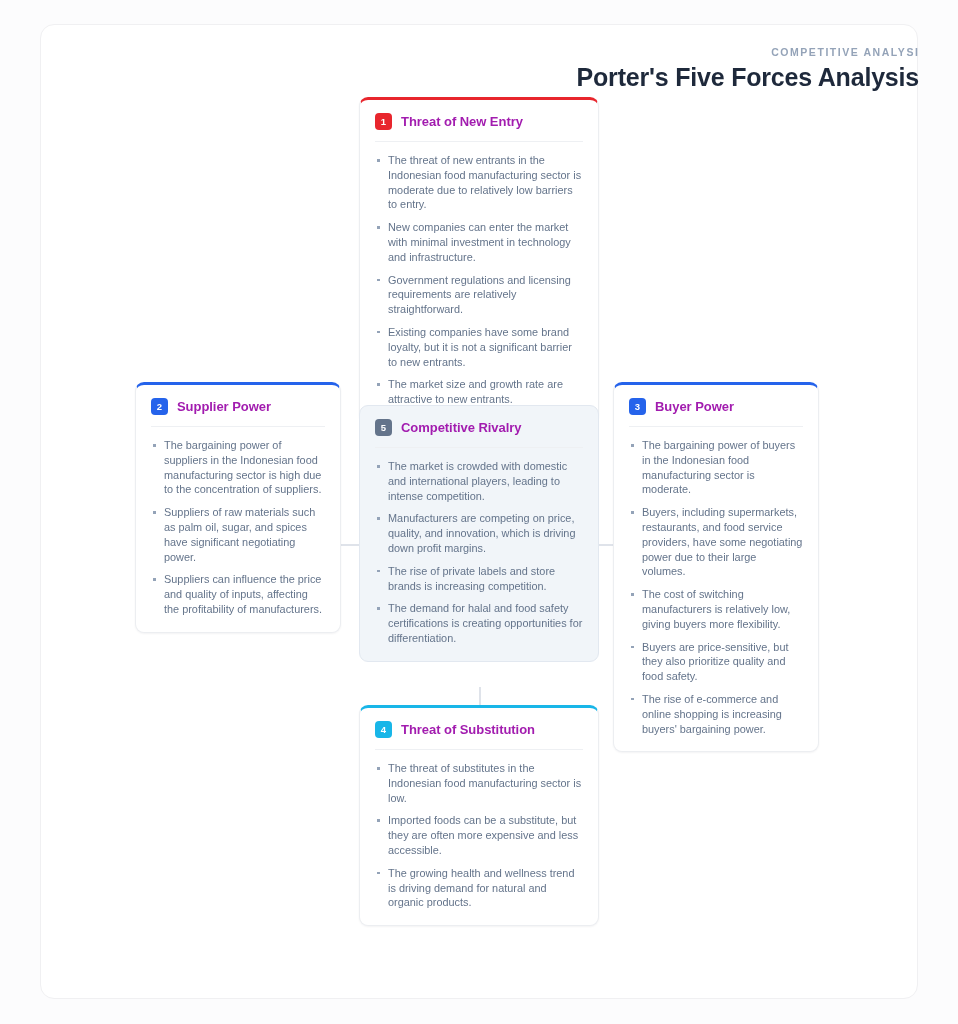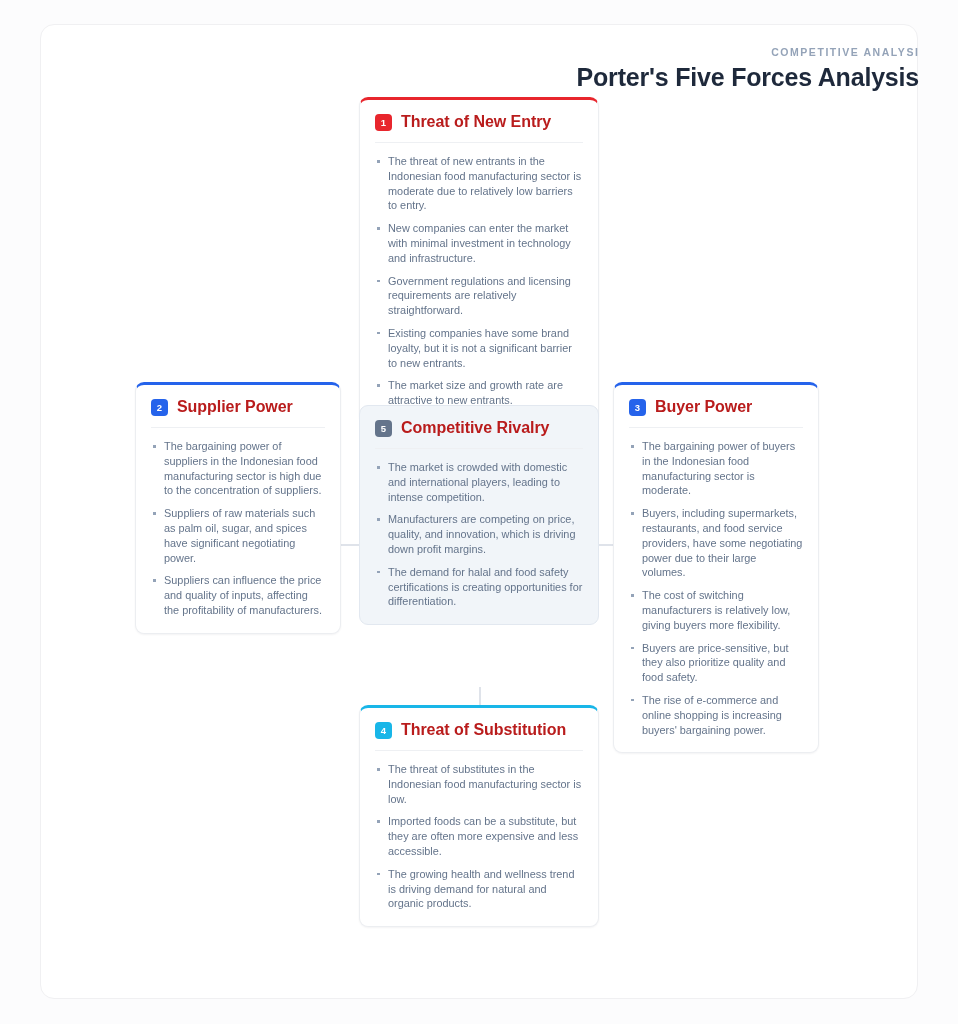--- a/index.html
+++ b/index.html
@@ -101,23 +101,23 @@
     height: 17px;
     border-radius: 4px;
     color: #ffffff;
     font-size: 9.5px;
     font-weight: bold;
     line-height: 17px;
     text-align: center;
   }
 
   .card-title {
-    font-size: 16px;
-    font-weight: bold;
-    color: #b91c1c;
+    font-size: 13px;
+    font-weight: bold;
+    color: #a21caf;
     letter-spacing: -0.05px;
   }
 
   .points {
     list-style: none;
     margin-top: 11px;
   }
   .points li {
     position: relative;
     padding-left: 13px;
@@ -185,20 +185,21 @@
     </div>
 
     <div class="card center" id="card-5">
       <div class="card-head">
         <span class="badge" style="background: rgb(100, 116, 139);">5</span>
         <span class="card-title">Competitive Rivalry</span>
       </div>
       <ul class="points">
           <li>The market is crowded with domestic and international players, leading to intense competition.</li>
           <li>Manufacturers are competing on price, quality, and innovation, which is driving down profit margins.</li>
+          <li>The rise of private labels and store brands is increasing competition.</li>
           <li>The demand for halal and food safety certifications is creating opportunities for differentiation.</li>
         </ul>
     </div>
 
     <div class="card accented" id="card-3" style="border-top-color: rgb(37, 99, 235);">
       <div class="card-head">
         <span class="badge" style="background: rgb(37, 99, 235);">3</span>
         <span class="card-title">Buyer Power</span>
       </div>
       <ul class="points">

